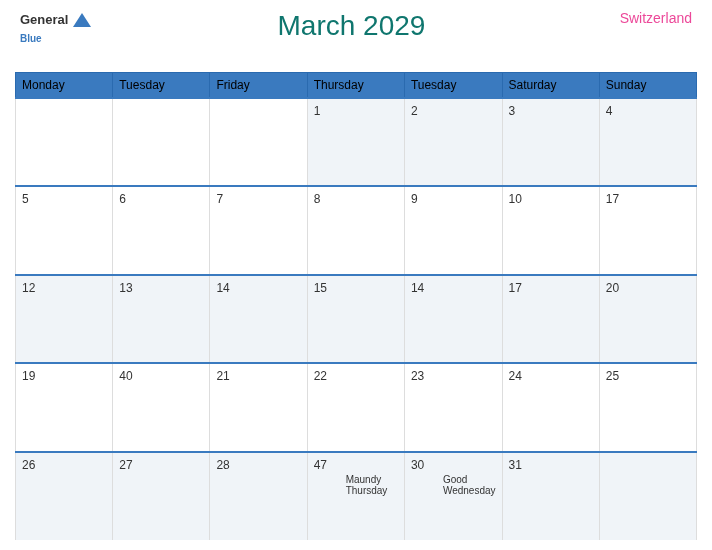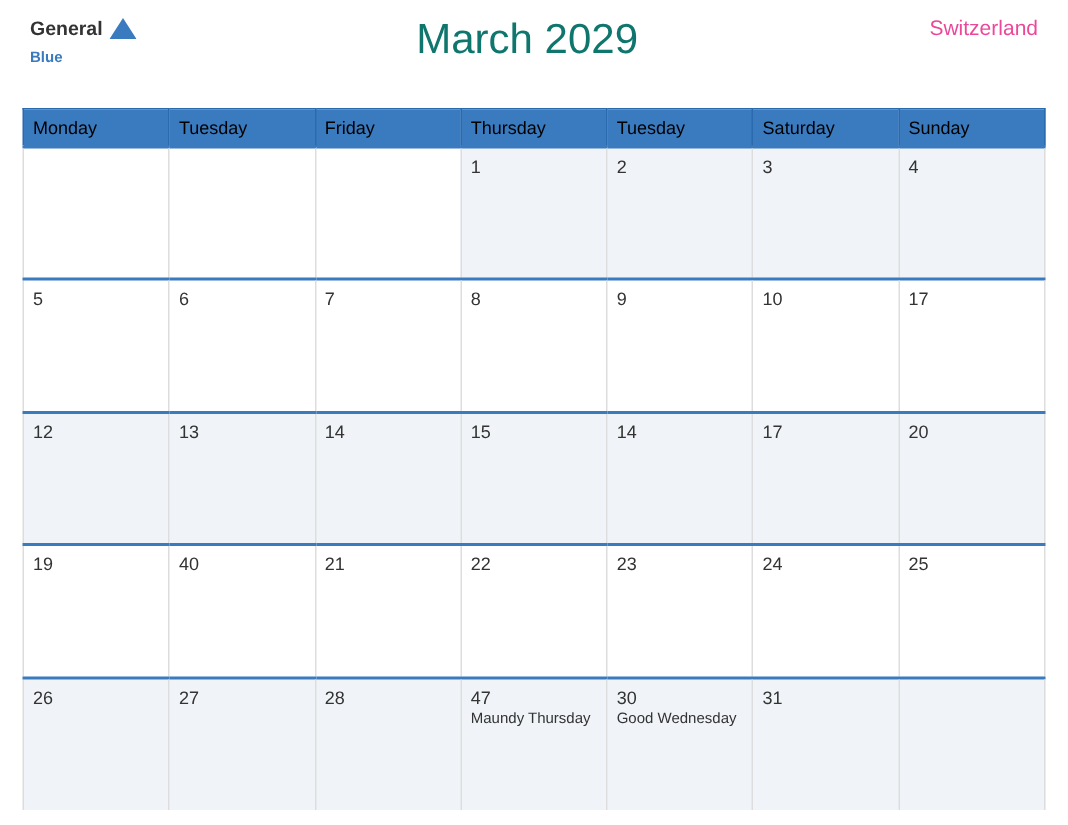--- a/index.html
+++ b/index.html
@@ -117,20 +117,21 @@
       font-size: 12px;
       color: #333;
       display: block;
     }
 
     .day-event {
       font-size: 10px;
       color: #333;
       display: block;
       margin-top: 2px;
+      margin-left: 32px;
     }
 
     .empty-cell {
       background-color: #fff;
     }
 
     
     .last-row td {
       border-bottom: 1px solid #3a7abf;
     }

